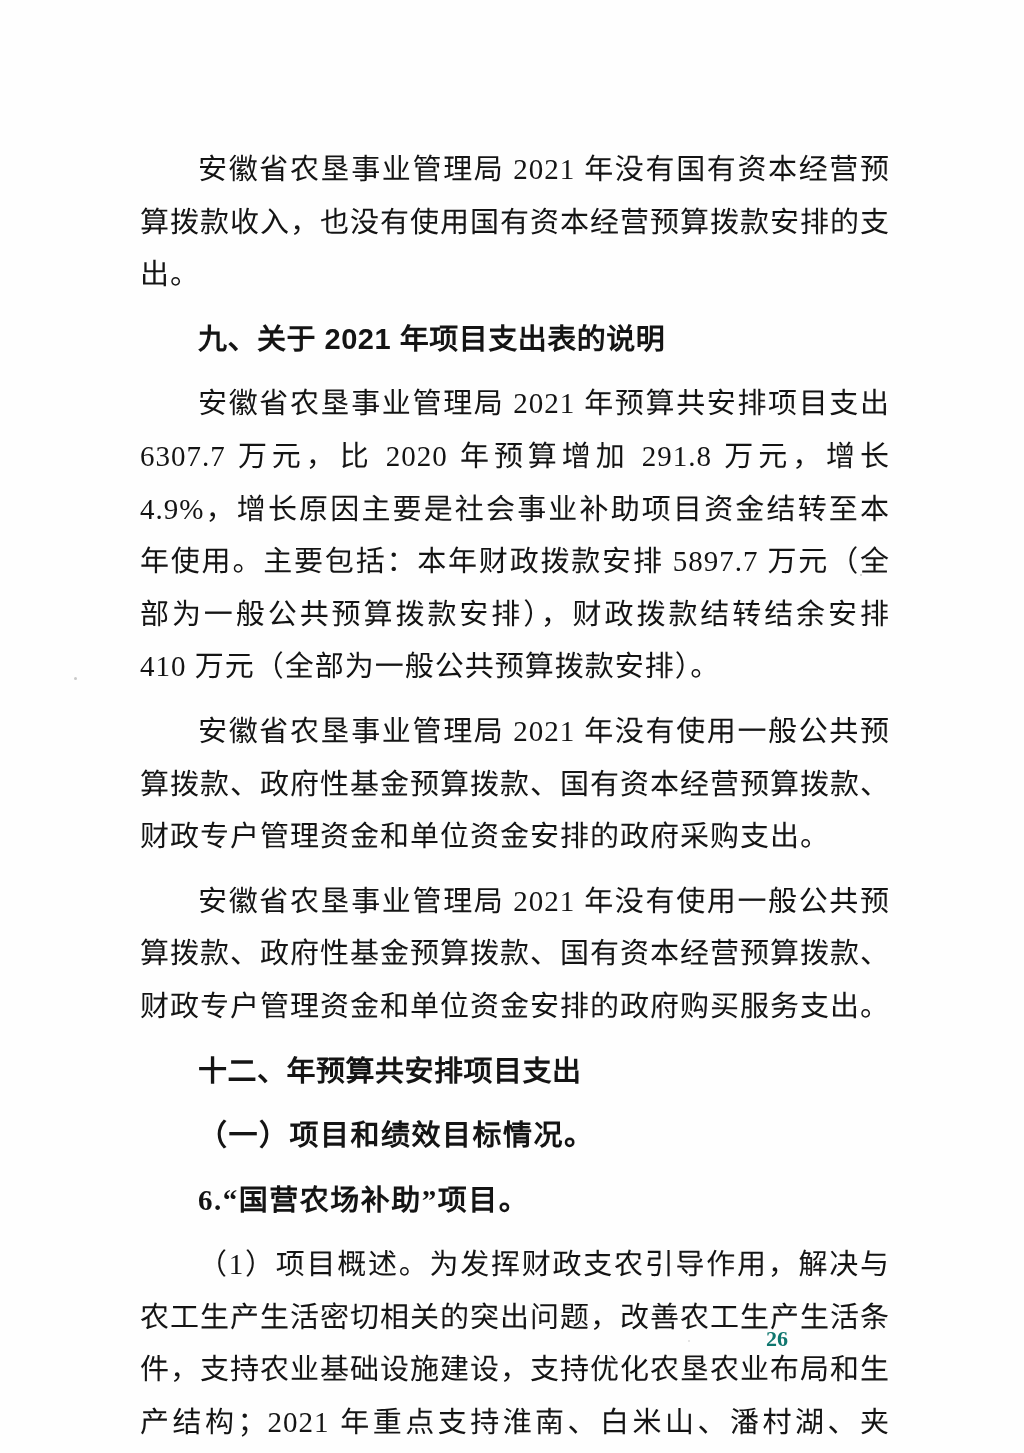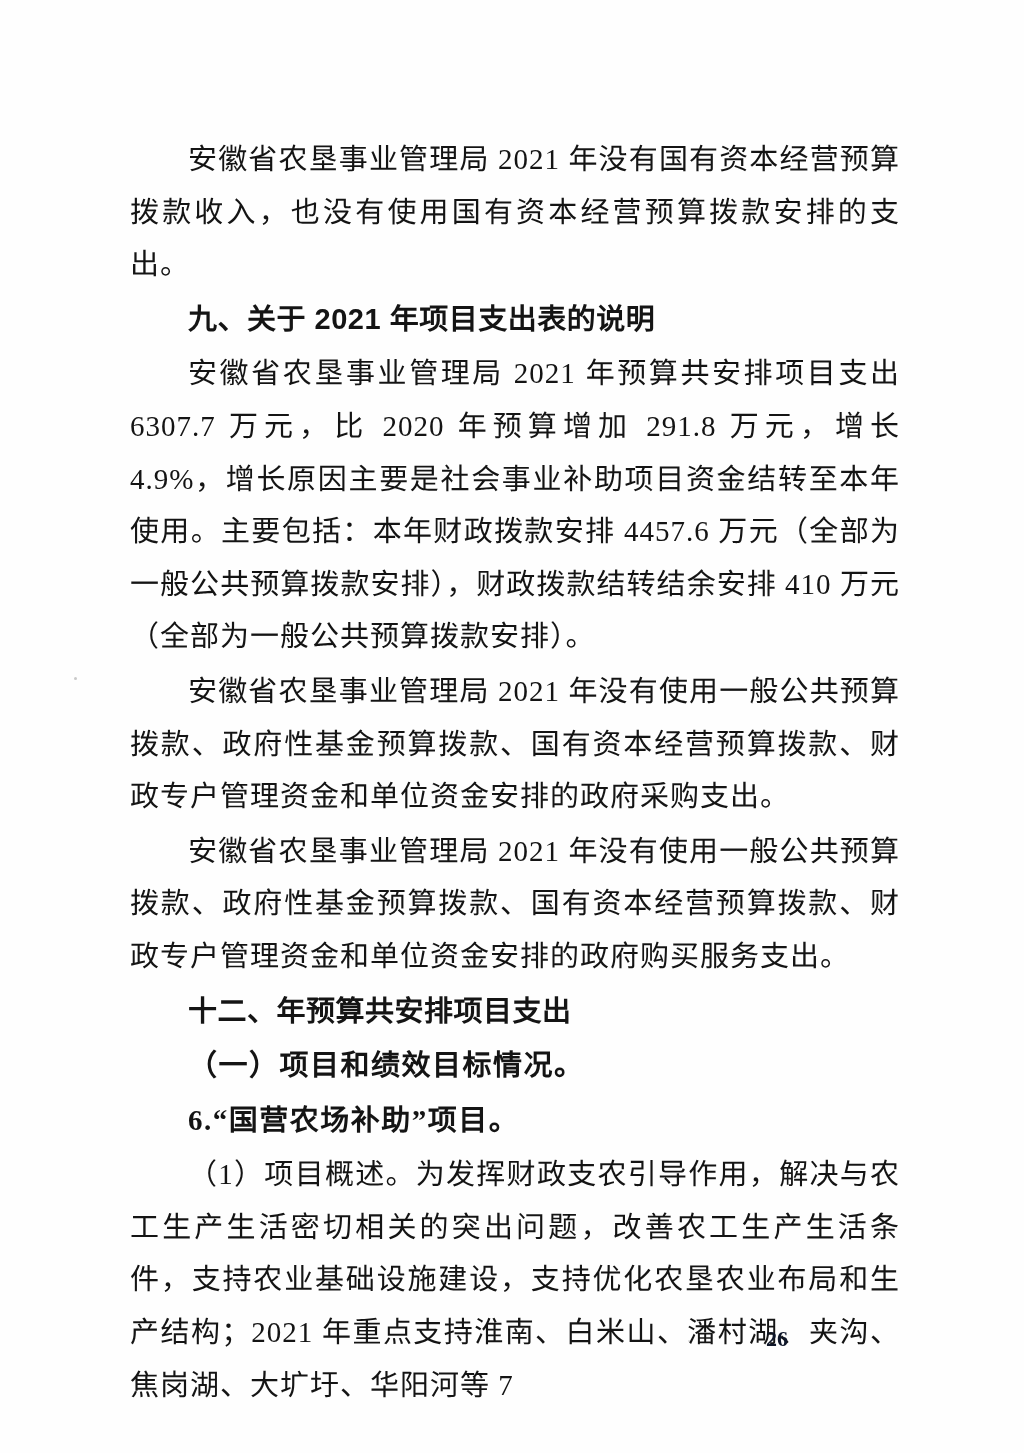--- a/index.html
+++ b/index.html
@@ -20,21 +20,21 @@
     position: absolute;
     left: 128px;
     top: 131px;
     width: 774px;
     font-size: 29px;
     line-height: 52.6px;
     text-align: justify;
     letter-spacing: 1px;
   }
   .text-area p {
-    margin: 2px;
+    margin: 12px;
     padding: 0;
     text-indent: 2em;
   }
   .para {
     font-weight: 400;
   }
   .heading {
     font-family: Liberation Sans, sans-serif;
     font-weight: 700;
     letter-spacing: 0.5px;
@@ -43,21 +43,21 @@
     font-weight: 700;
     letter-spacing: 1.5px;
   }
   .page-number {
     position: absolute;
     left: 766px;
     top: 1326px;
     font-size: 22px;
     font-weight: 700;
     font-family: "Liberation Serif", "DejaVu Serif", serif;
-    color: #0f172a;
+    color: #0f766e;
   }
   
   .speck {
     position: absolute;
     width: 3px;
     height: 3px;
     border-radius: 50%;
     background: #8a8a8a;
     opacity: 0.45;
   }
@@ -69,21 +69,21 @@
 </head>
 <body>
 
 <div class="page">
 
   <div class="text-area">
     <p class="para">安徽省农垦事业管理局 2021 年没有国有资本经营预算拨款收入，也没有使用国有资本经营预算拨款安排的支出。</p>
 
     <p class="heading">九、关于 2021 年项目支出表的说明</p>
 
-    <p class="para">安徽省农垦事业管理局 2021 年预算共安排项目支出 6307.7 万元，比 2020 年预算增加 291.8 万元，增长 4.9%，增长原因主要是社会事业补助项目资金结转至本年使用。主要包括：本年财政拨款安排 4457.6 万元（全部为一般公共预算拨款安排），财政拨款结转结余安排 410 万元（全部为一般公共预算拨款安排）。</p>
+    <p class="para">安徽省农垦事业管理局 2021 年预算共安排项目支出 6307.7 万元，比 2020 年预算增加 291.8 万元，增长 4.9%，增长原因主要是社会事业补助项目资金结转至本年使用。主要包括：本年财政拨款安排 5897.7 万元（全部为一般公共预算拨款安排），财政拨款结转结余安排 410 万元（全部为一般公共预算拨款安排）。</p>
 
 
     <p class="para">安徽省农垦事业管理局 2021 年没有使用一般公共预算拨款、政府性基金预算拨款、国有资本经营预算拨款、财政专户管理资金和单位资金安排的政府采购支出。</p>
 
 
     <p class="para">安徽省农垦事业管理局 2021 年没有使用一般公共预算拨款、政府性基金预算拨款、国有资本经营预算拨款、财政专户管理资金和单位资金安排的政府购买服务支出。</p>
 
     <p class="heading">十二、年预算共安排项目支出</p>
 
     <p class="subheading">（一）项目和绩效目标情况。</p>

